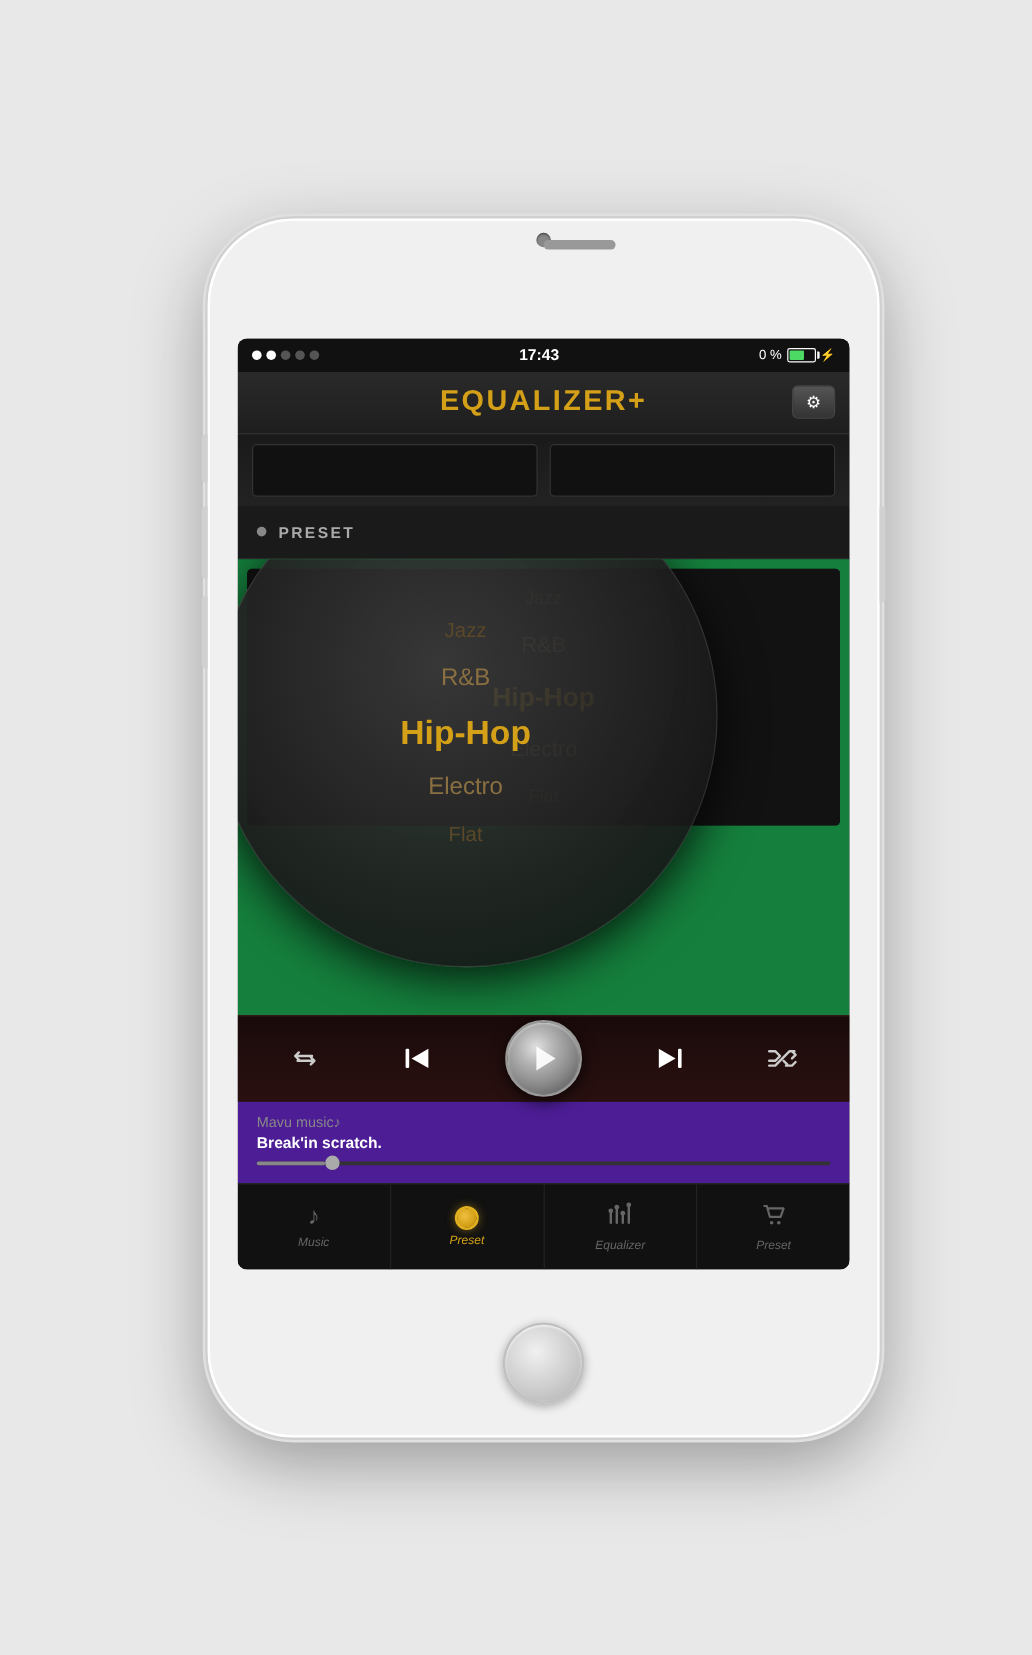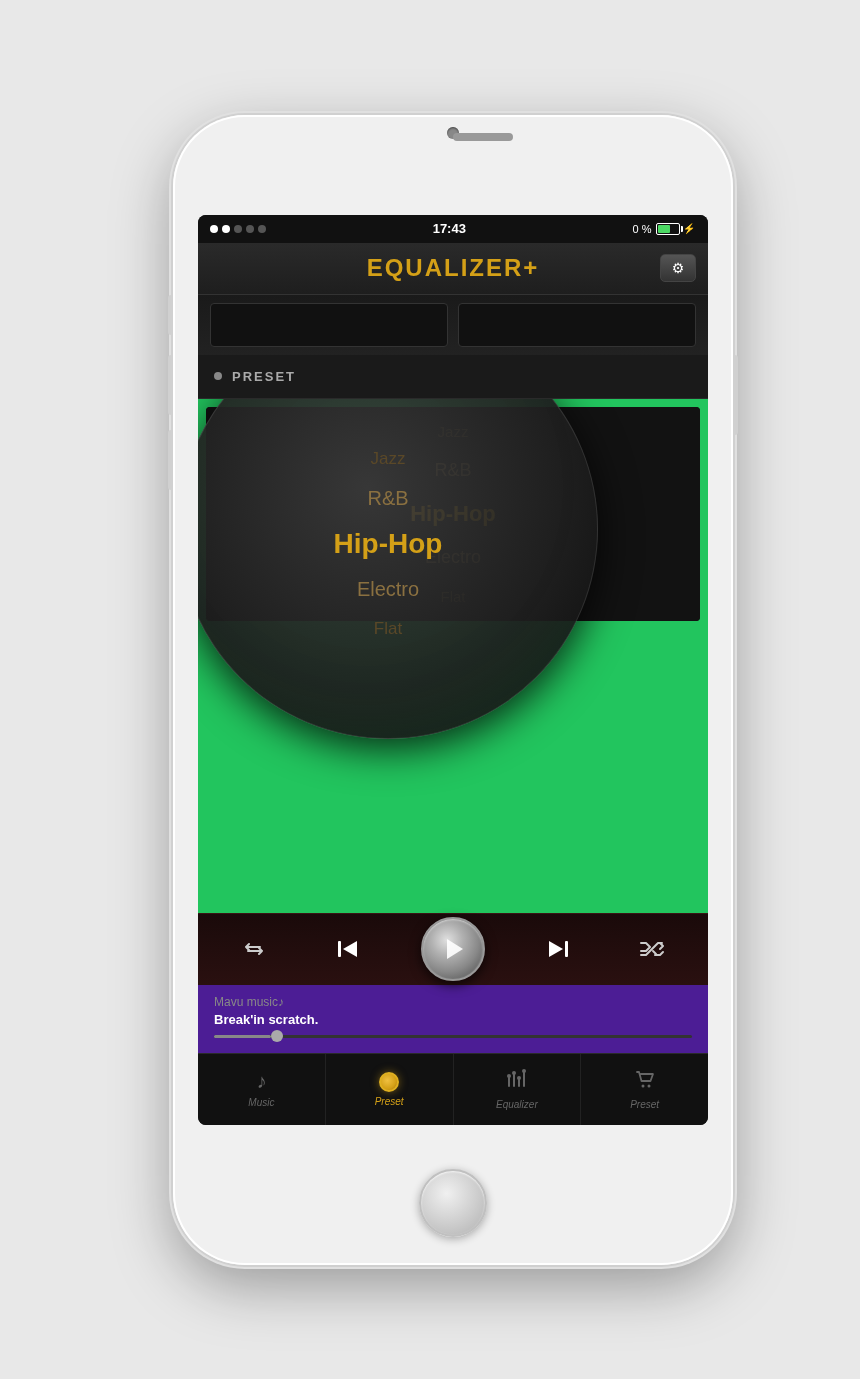--- a/index.html
+++ b/index.html
@@ -10,21 +10,21 @@
       background: #e8e8e8;
       display: flex;
       align-items: center;
       justify-content: center;
       font-family: -apple-system, 'Helvetica Neue', Arial, sans-serif;
     }
 
     
     .phone-shell {
       width: 560px;
-      height: 1150px;
+      height: 1016px;
       background: #f0f0f0;
       border-radius: 72px;
       position: relative;
       box-shadow:
         0 0 0 2px #d0d0d0,
         0 0 0 4px #e0e0e0,
         0 20px 60px rgba(0,0,0,0.35),
         inset 0 0 0 2px #ffffff;
       margin-left: 46px;
     }
@@ -511,21 +511,21 @@
       width: 100%;
       height: 100%;
       background: #1a1a1a;
       display: flex;
       flex-direction: column;
       overflow: hidden;
     }
 
     .content-area {
       flex: 1;
-      background: #22c55e;
+      background: #15803d;
       position: relative;
       overflow: hidden;
     }
 
   </style>
 </head>
 <body>
 
 <div class="phone-shell">
 

